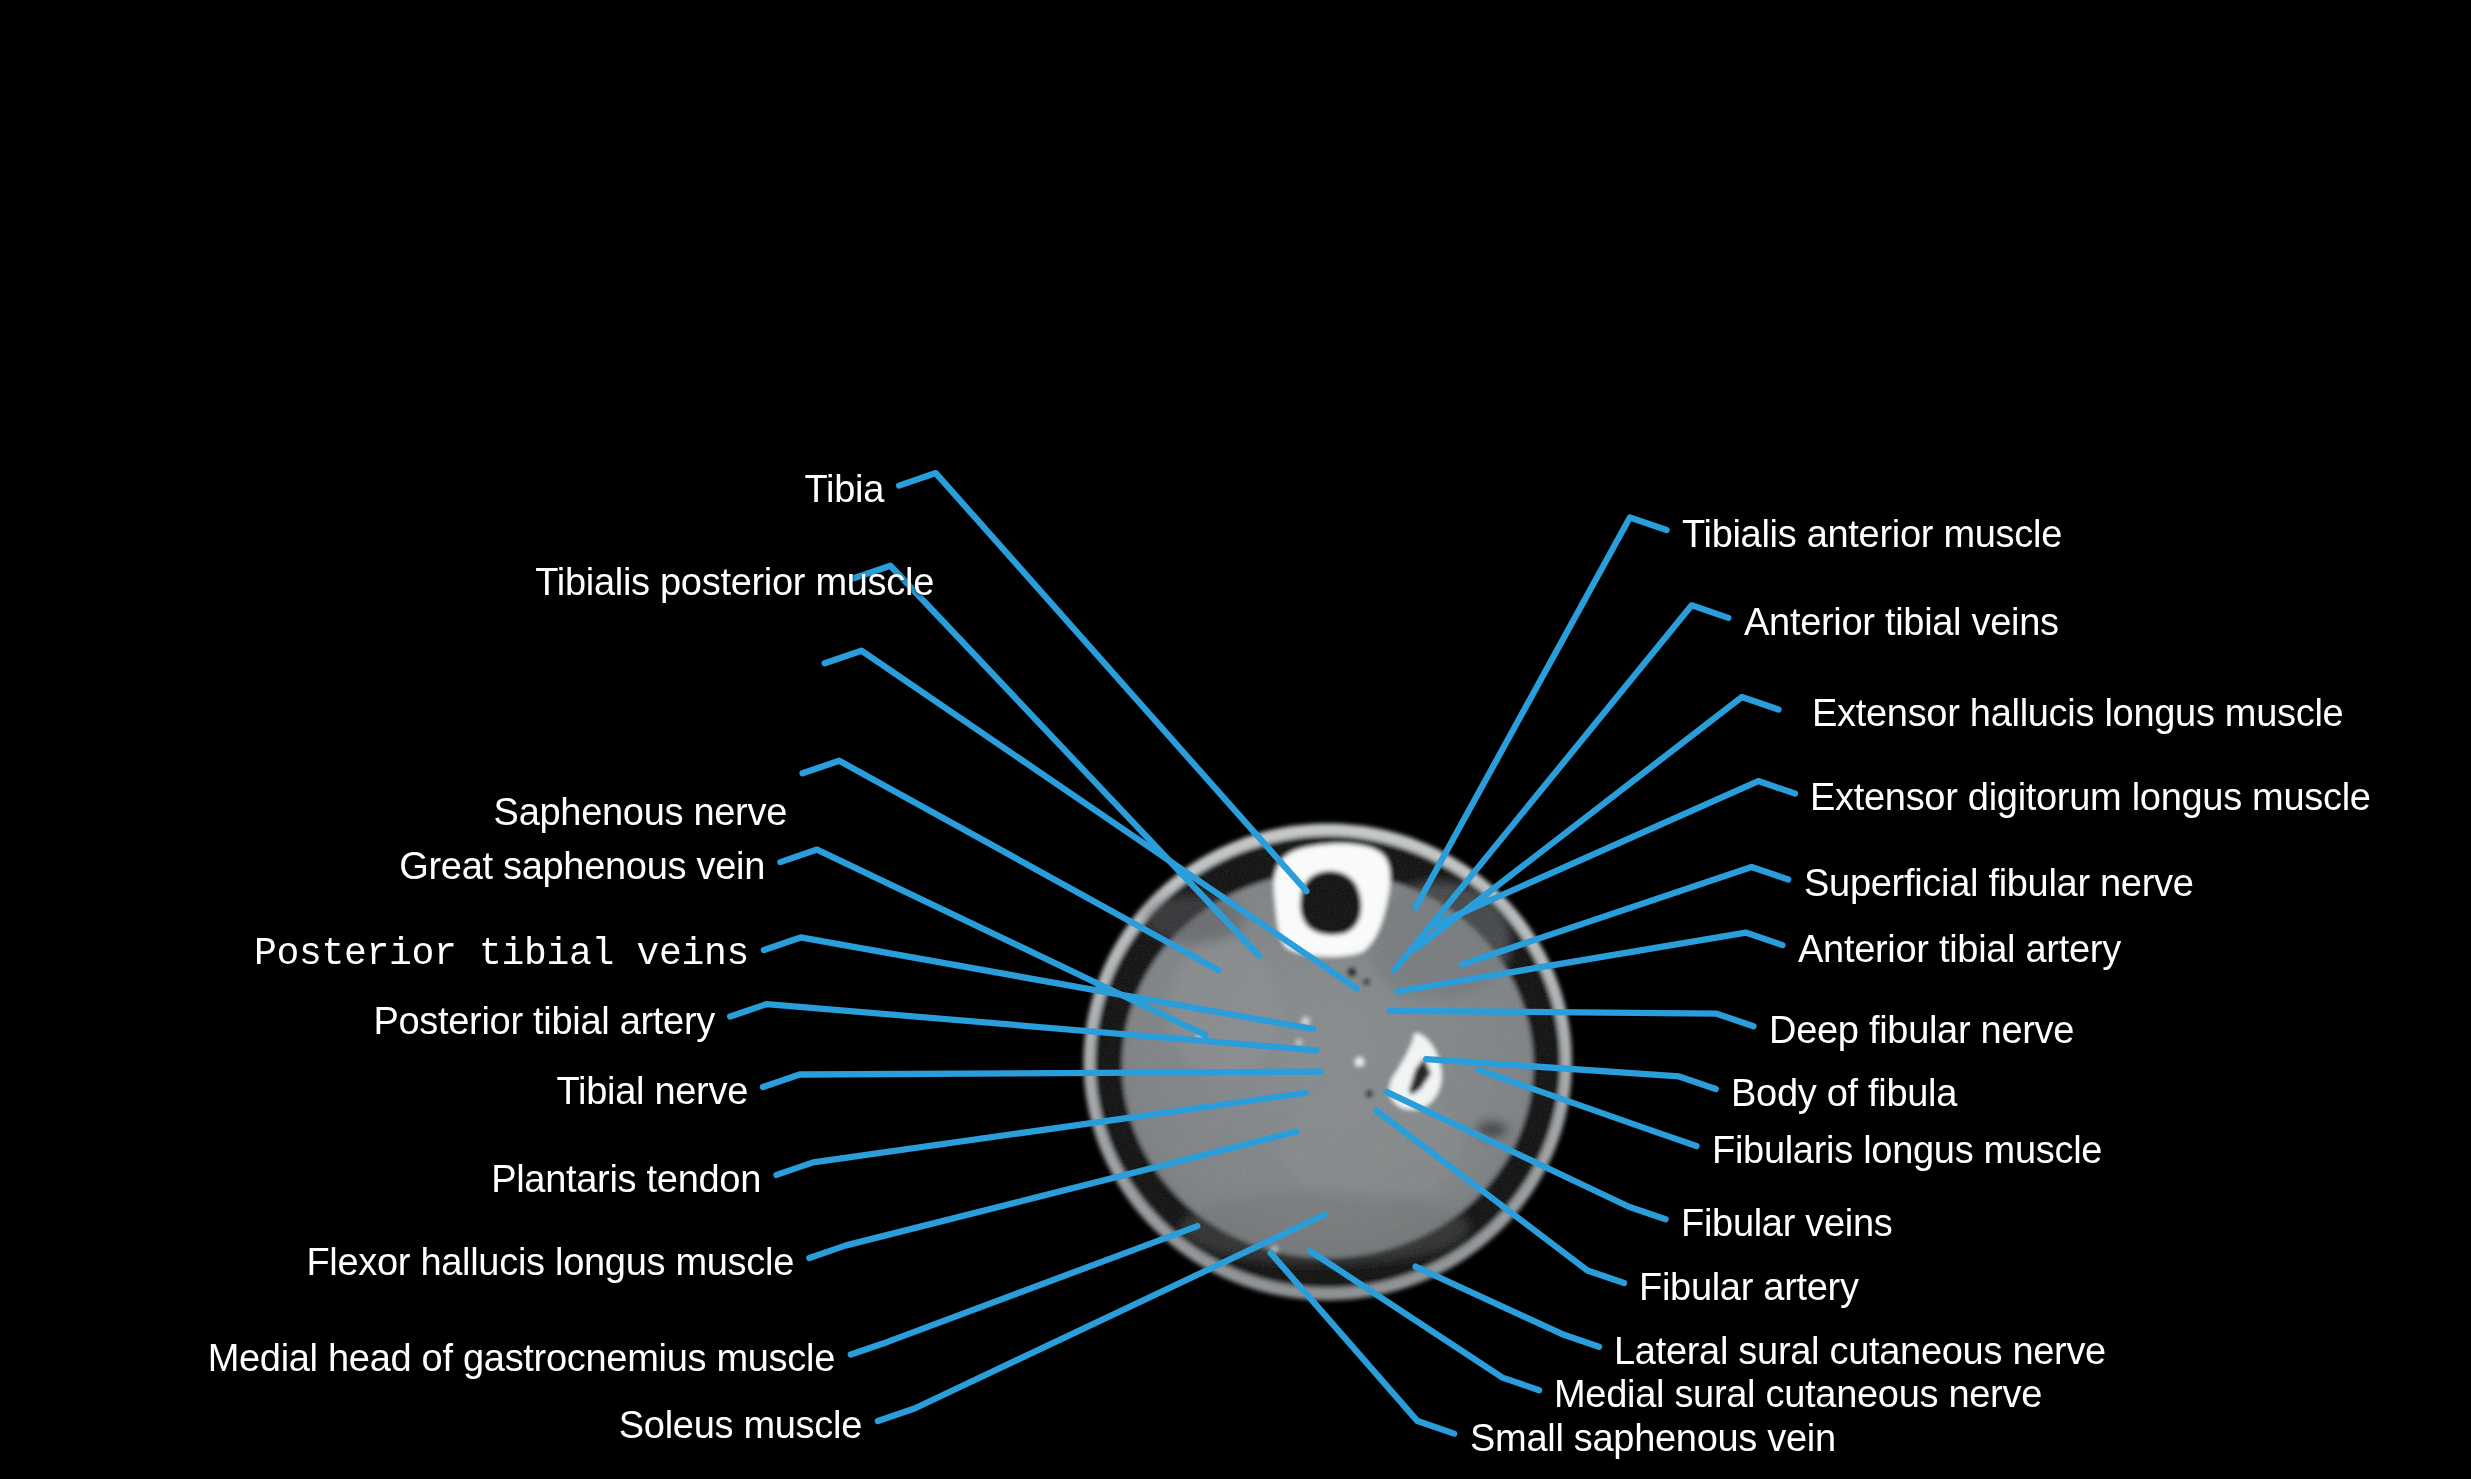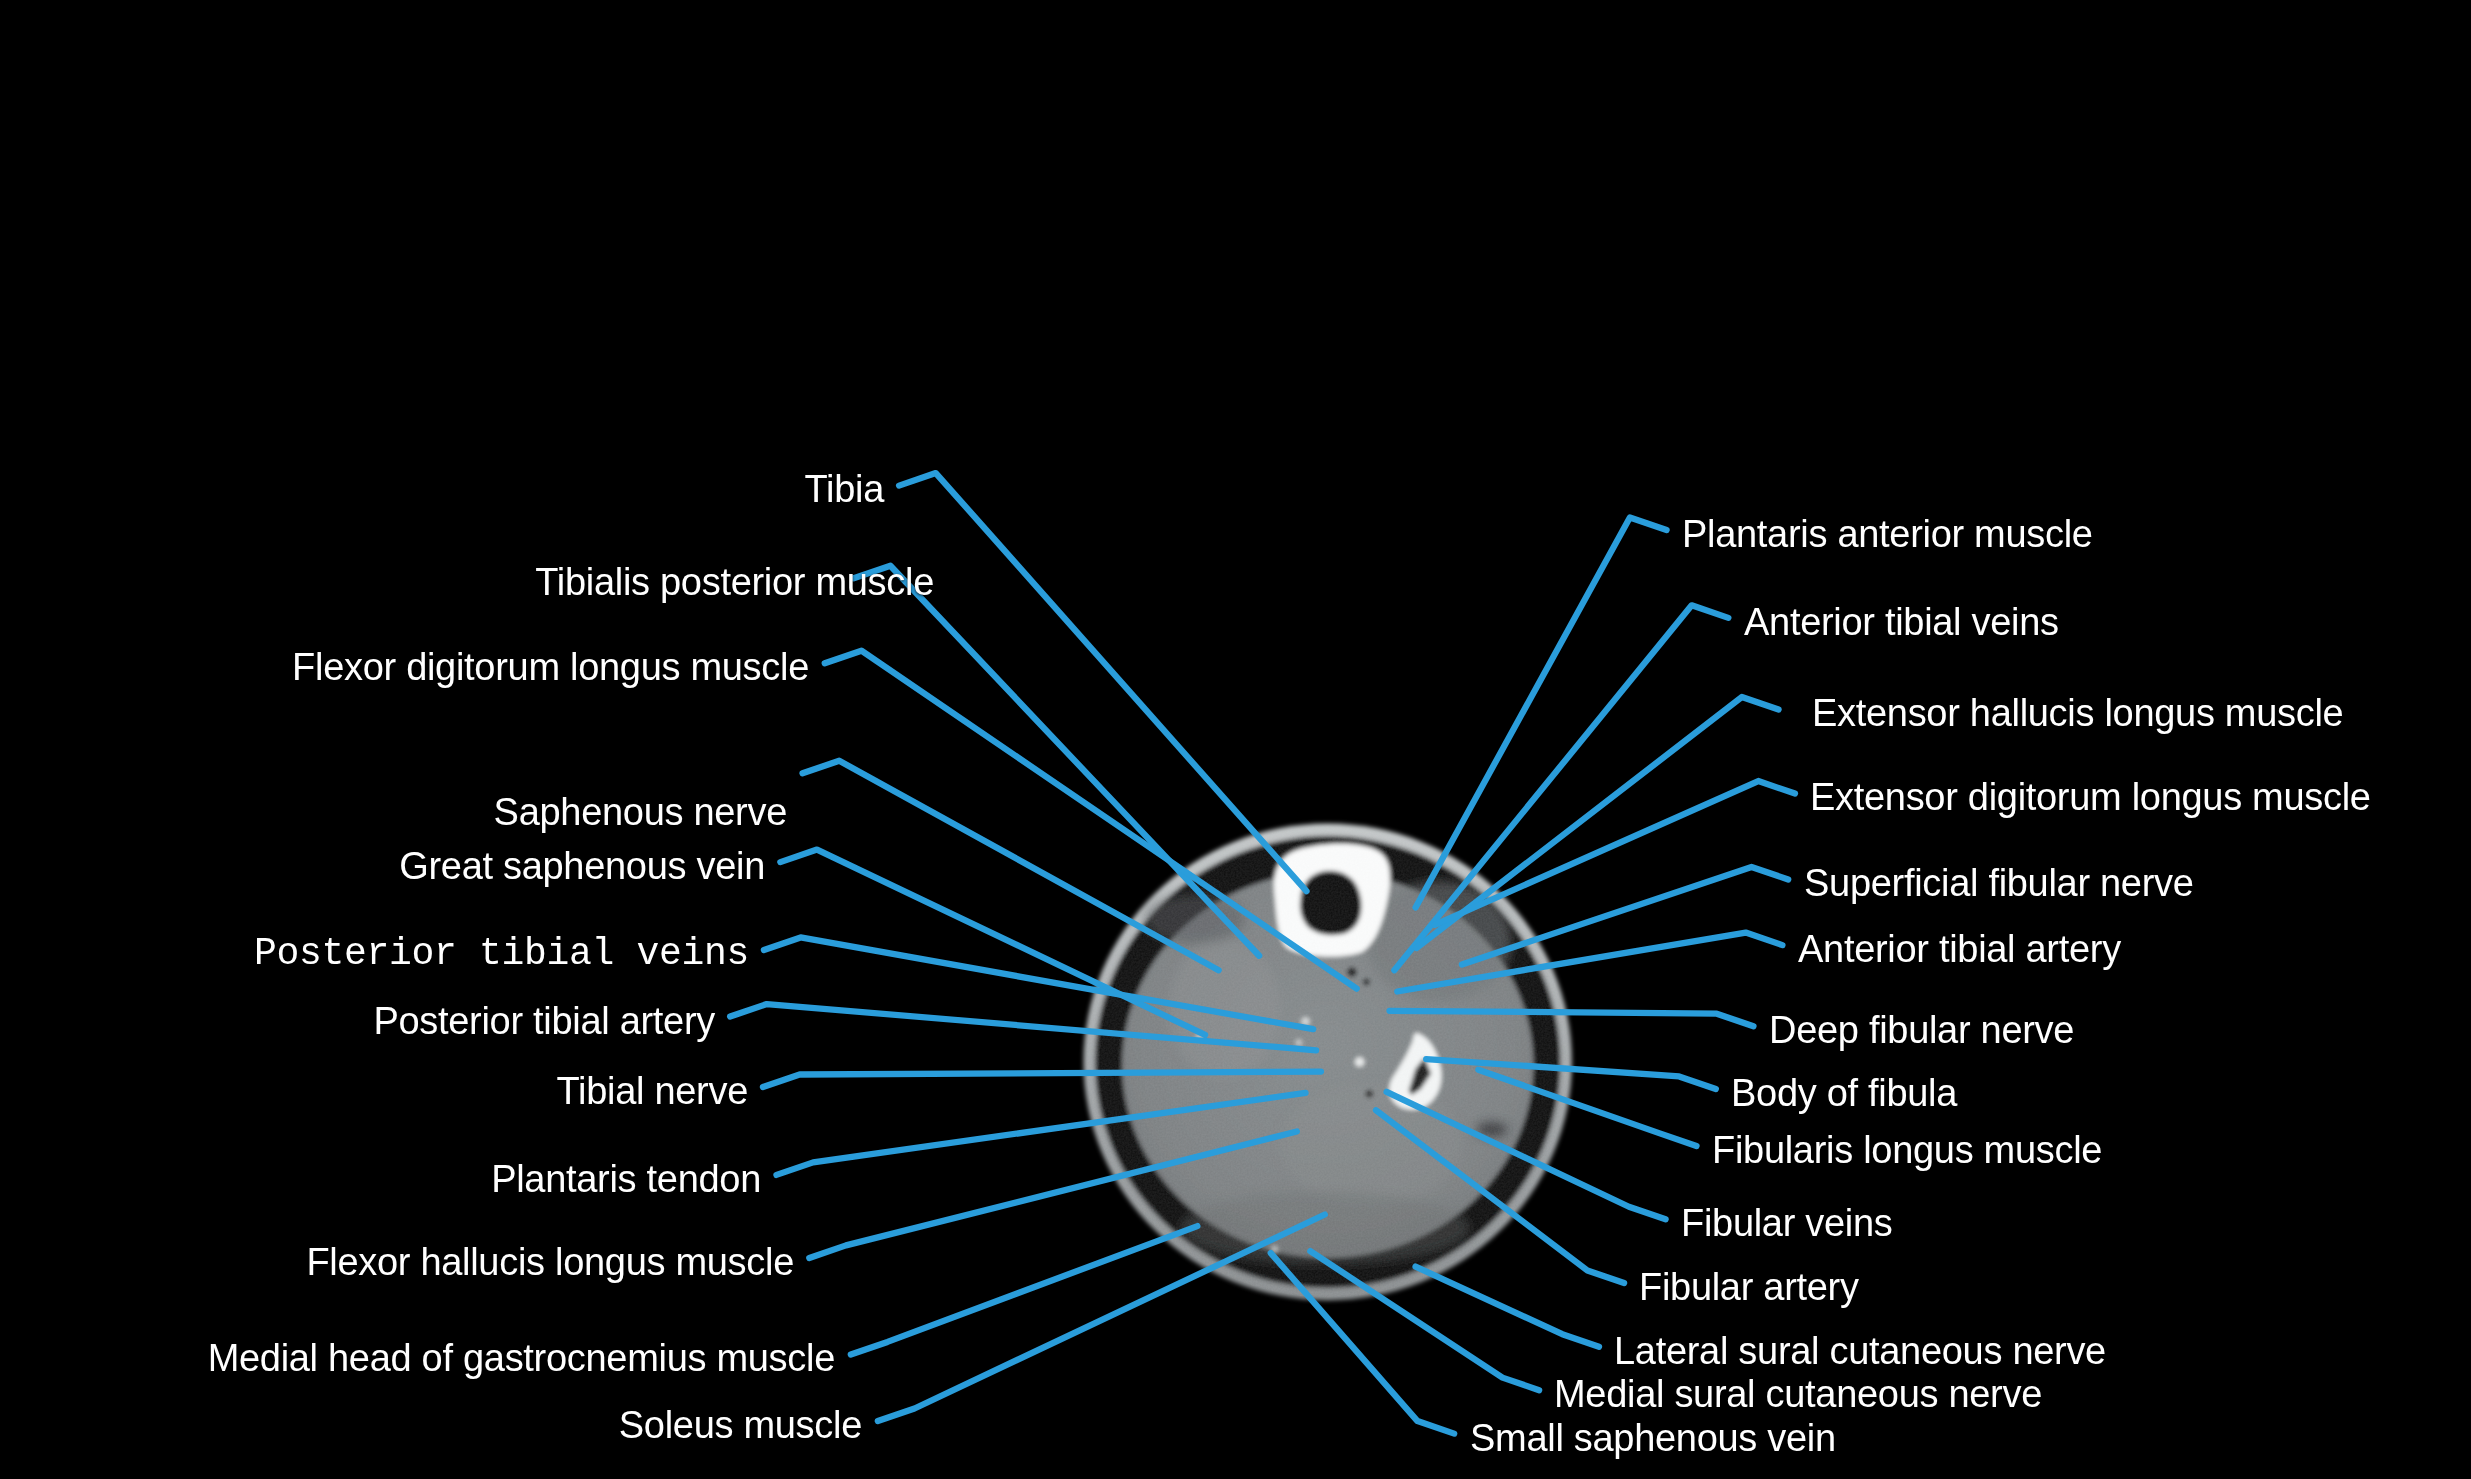--- a/index.html
+++ b/index.html
@@ -160,31 +160,30 @@
         <polyline points="1682,1329 1644,1316 1425,1150"></polyline>
         <polyline points="1656,1395 1618,1382 1466,1312"></polyline>
         <polyline points="1594,1440 1556,1427 1357,1296"></polyline>
         <polyline points="1506,1485 1468,1472 1316,1298"></polyline>
       </g>
   </svg>
 
   <div class="labels">
       <div class="label left" style="top: 490px; right: 1588px;">Tibia</div>
       <div class="label left" style="top: 583px; right: 1538px;">Tibialis posterior muscle</div>
-      <div class="label left" style="top: 668px; right: 1663px;">Flexor digitorum longus muscle</div>
       <div class="label left" style="top: 778px; right: 1685px; margin-top: 35px;">Saphenous nerve</div>
       <div class="label left" style="top: 867px; right: 1707px;">Great saphenous vein</div>
       <div class="label left" style="top: 955px; right: 1723px; font-family: Liberation Mono, monospace;">Posterior tibial veins</div>
       <div class="label left" style="top: 1022px; right: 1757px; margin-left: 16px;">Posterior tibial artery</div>
       <div class="label left" style="top: 1092px; right: 1724px;">Tibial nerve</div>
       <div class="label left" style="top: 1180px; right: 1711px;">Plantaris tendon</div>
       <div class="label left" style="top: 1263px; right: 1678px;">Flexor hallucis longus muscle</div>
       <div class="label left" style="top: 1359px; right: 1637px;">Medial head of gastrocnemius muscle</div>
       <div class="label left" style="top: 1426px; right: 1610px;">Soleus muscle</div>
-      <div class="label right" style="top: 535px; left: 1682px;">Plantaris anterior muscle</div>
+      <div class="label right" style="top: 535px; left: 1682px;">Tibialis anterior muscle</div>
       <div class="label right" style="top: 623px; left: 1744px;">Anterior tibial veins</div>
       <div class="label right" style="top: 714px; left: 1812px;">Extensor hallucis longus muscle</div>
       <div class="label right" style="top: 798px; left: 1810px;">Extensor digitorum longus muscle</div>
       <div class="label right" style="top: 884px; left: 1804px;">Superficial fibular nerve</div>
       <div class="label right" style="top: 950px; left: 1798px;">Anterior tibial artery</div>
       <div class="label right" style="top: 1031px; left: 1769px;">Deep fibular nerve</div>
       <div class="label right" style="top: 1094px; left: 1731px;">Body of fibula</div>
       <div class="label right" style="top: 1151px; left: 1712px;">Fibularis longus muscle</div>
       <div class="label right" style="top: 1224px; left: 1681px;">Fibular veins</div>
       <div class="label right" style="top: 1288px; left: 1639px;">Fibular artery</div>

